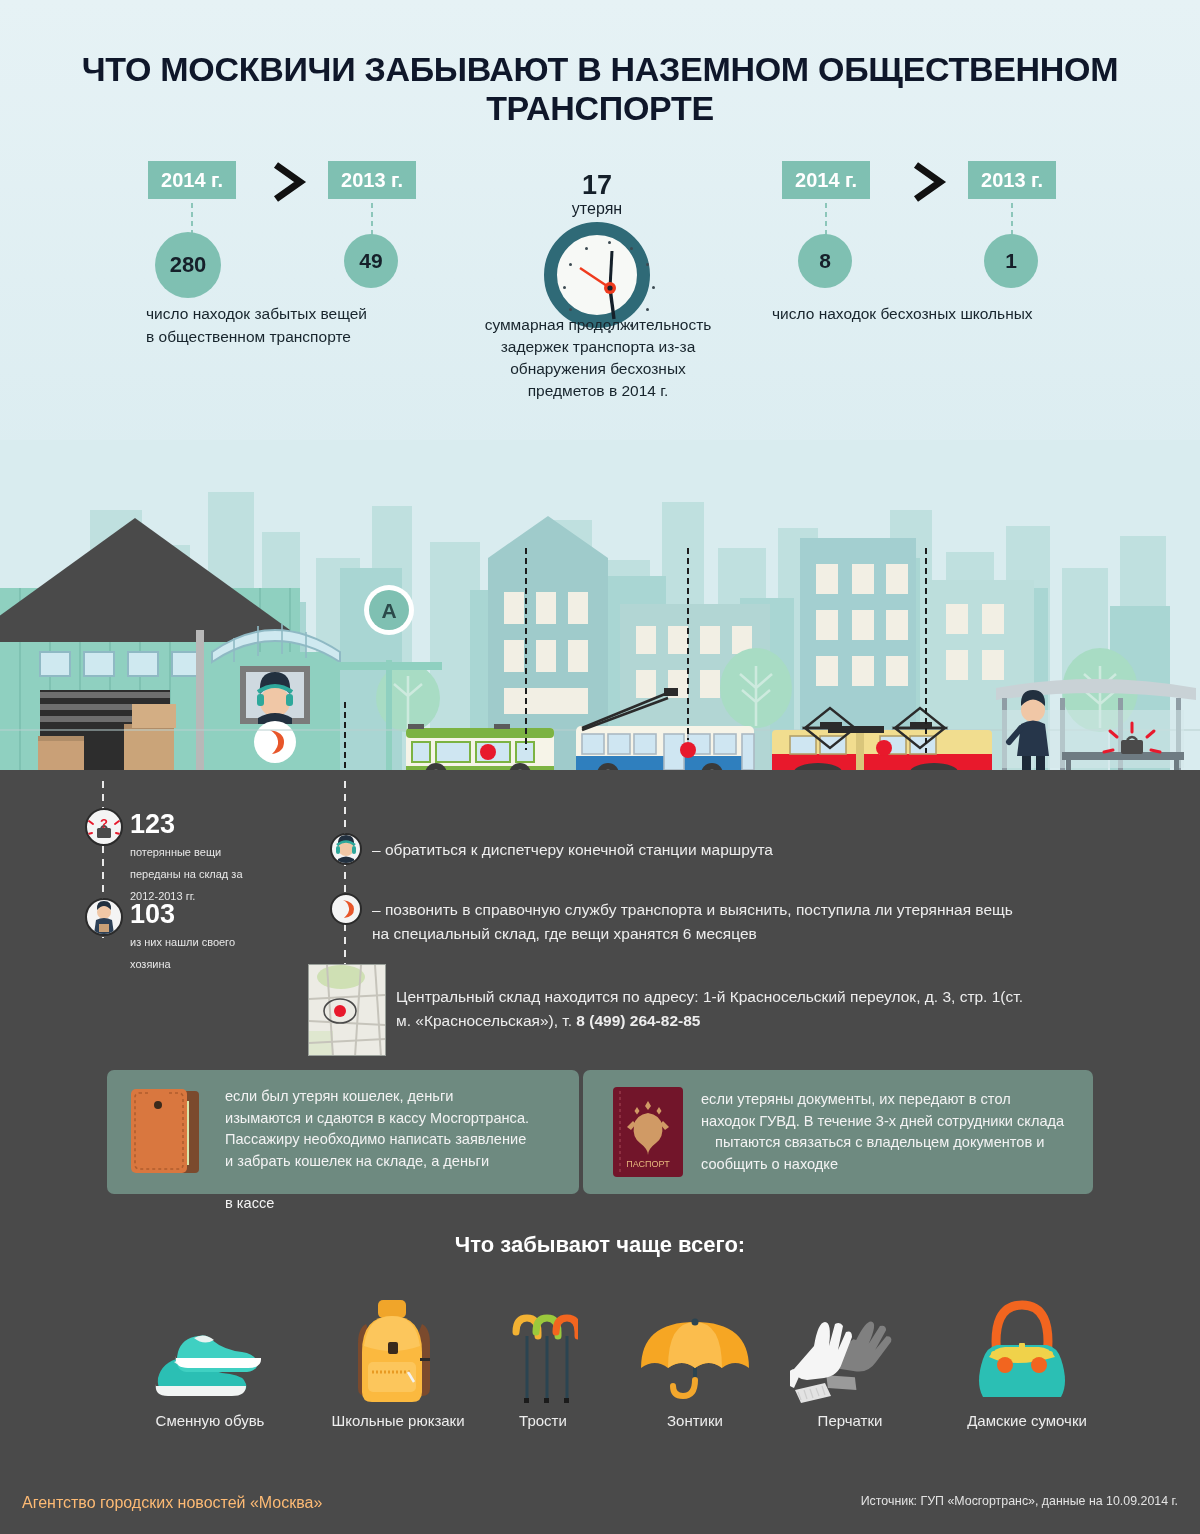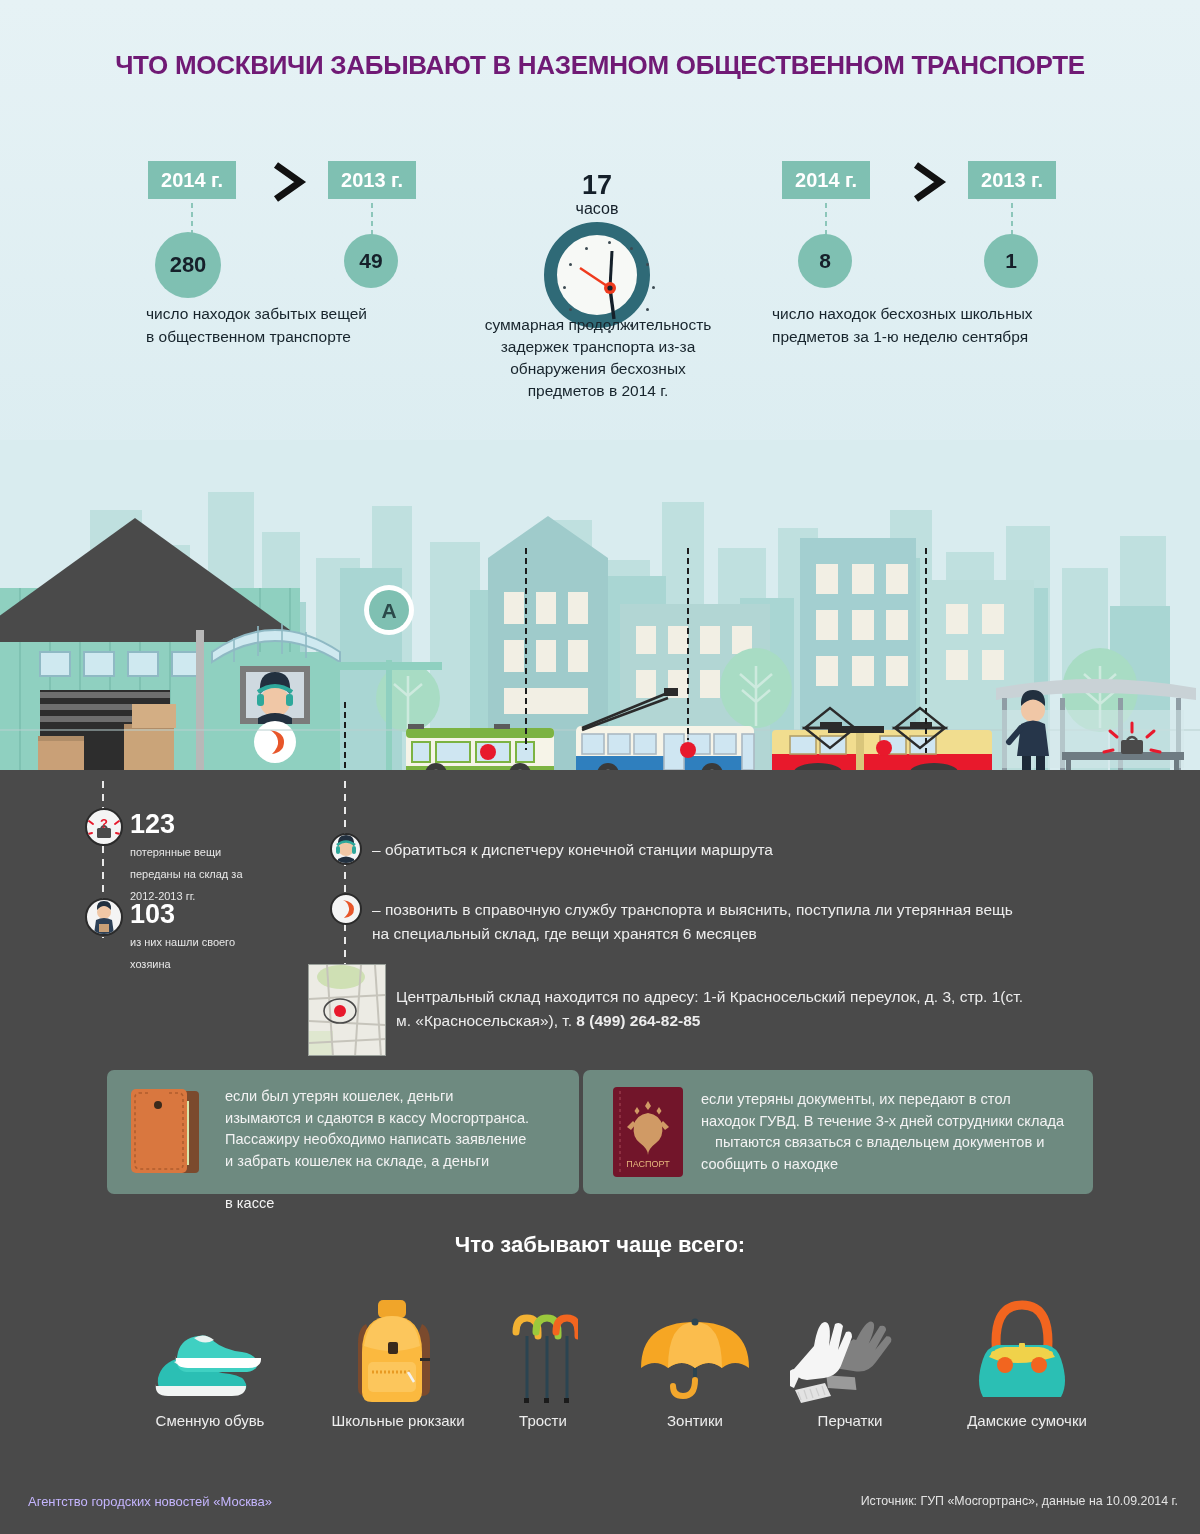--- a/index.html
+++ b/index.html
@@ -15,22 +15,22 @@
 
   
   .top-area {
     position: absolute; left: 0; top: 0; width: 1200px; height: 770px;
     background: linear-gradient(180deg, #e6f2f5 0%, #dcedf1 60%, #d6eaef 100%);
   }
 
   .headline {
     position: absolute; left: 0; top: 50px; width: 1200px;
     text-align: center;
-    font-size: 26px; font-weight: bold; letter-spacing: -0.3px;
-    color: #701a75;
+    font-size: 34px; font-weight: bold; letter-spacing: -0.3px;
+    color: #0f172a;
   }
 
   
   .yearchip {
     position: absolute; width: 88px; height: 38px;
     background: #7fc0b2; color: #ffffff;
     font-size: 20px; font-weight: bold;
     display: flex; align-items: center; justify-content: center;
   }
   .dotline {
@@ -128,21 +128,21 @@
   }
   .item-label {
     position: absolute; text-align: center; color: #ededed; font-size: 15px;
   }
 
   
   .footer {
     position: absolute; left: 0; top: 1470px; width: 1200px; height: 64px;
     background: #4a4a4a;
   }
-  .footer-left { position: absolute; left: 28px; top: 24px; color: #c4b5fd; font-size: 13px; }
+  .footer-left { position: absolute; left: 22px; top: 24px; color: #fdba74; font-size: 16px; }
   .footer-right { position: absolute; right: 22px; top: 24px; color: #e3e3e3; font-size: 12.4px; }
 </style>
 </head>
 <body>
 
 <div id="page">
 
   <div class="top-area"></div>
 
   <div class="headline">ЧТО МОСКВИЧИ ЗАБЫВАЮТ В НАЗЕМНОМ ОБЩЕСТВЕННОМ ТРАНСПОРТЕ</div>
@@ -156,21 +156,21 @@
   </svg>
 
   <div class="yearchip" style="left:328px; top:161px;">2013 г.</div>
   <div class="dotline" style="left:370px; top:201px; height:36px;"></div>
   <div class="bubble" style="left:344px; top:234px; width:54px; height:54px; font-size:21px;">49</div>
 
   <div class="caption" style="left:146px; top:303px; width:330px;">число находок забытых вещей</div>
   <div class="caption" style="left:146px; top:326px; width:330px;">в общественном транспорте</div>
 
   <div class="clock-num" style="left:497px; top:170px;">17</div>
-  <div class="clock-sub" style="left:497px; top:200px;">часов</div>
+  <div class="clock-sub" style="left:497px; top:200px;">утерян</div>
 
   <div class="clock-face" style="left:544px; top:222px;">
     <div class="clock-tick" style="left:51px; top:6px;"></div>
     <div class="clock-tick" style="left:73px; top:12px;"></div>
     <div class="clock-tick" style="left:89px; top:28px;"></div>
     <div class="clock-tick" style="left:95px; top:51px;"></div>
     <div class="clock-tick" style="left:89px; top:73px;"></div>
     <div class="clock-tick" style="left:73px; top:89px;"></div>
     <div class="clock-tick" style="left:51px; top:95px;"></div>
     <div class="clock-tick" style="left:28px; top:89px;"></div>
@@ -198,21 +198,20 @@
 
   <svg class="gt-arrow" style="left:908px; top:160px;" width="42" height="44" viewBox="0 0 42 44">
     <polyline points="8,5 32,22 8,39" fill="none" stroke="#111111" stroke-width="7"></polyline>
   </svg>
 
   <div class="yearchip" style="left:968px; top:161px;">2013 г.</div>
   <div class="dotline" style="left:1010px; top:201px; height:36px;"></div>
   <div class="bubble" style="left:984px; top:234px; width:54px; height:54px; font-size:21px;">1</div>
 
   <div class="caption" style="left:772px; top:303px; width:360px;">число находок бесхозных школьных</div>
-  <div class="caption" style="left:772px; top:326px; width:360px;">предметов за 1-ю неделю сентября</div>
 
   <div class="suitcase" style="left:419px; top:465px;"></div>
   <div class="suitcase-handle" style="left:433px; top:457px;"></div>
   <div class="reddot" style="left:435px; top:473px; width:11px; height:11px;"></div>
   <div class="sec-title" style="left:466px; top:466px;">Где искать потерянные вещи</div>
 
   <div class="vdots" style="left:435px; top:486px; height:62px;"></div>
   <div class="hdots" style="left:435px; top:546px; width:565px;"></div>
   <div class="vdots" style="left:343px; top:546px; height:0px;"></div>
 

